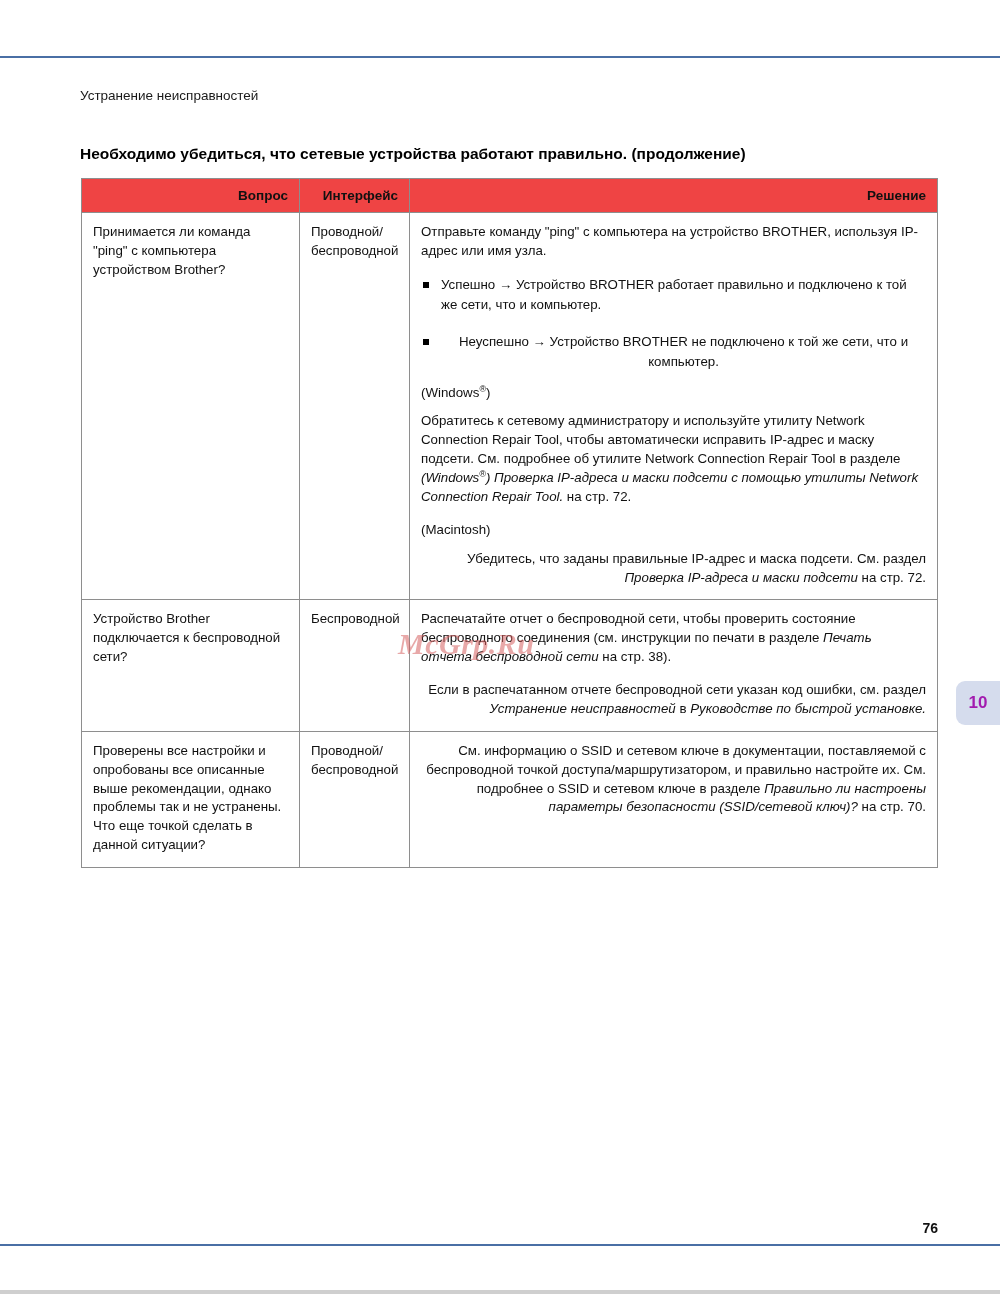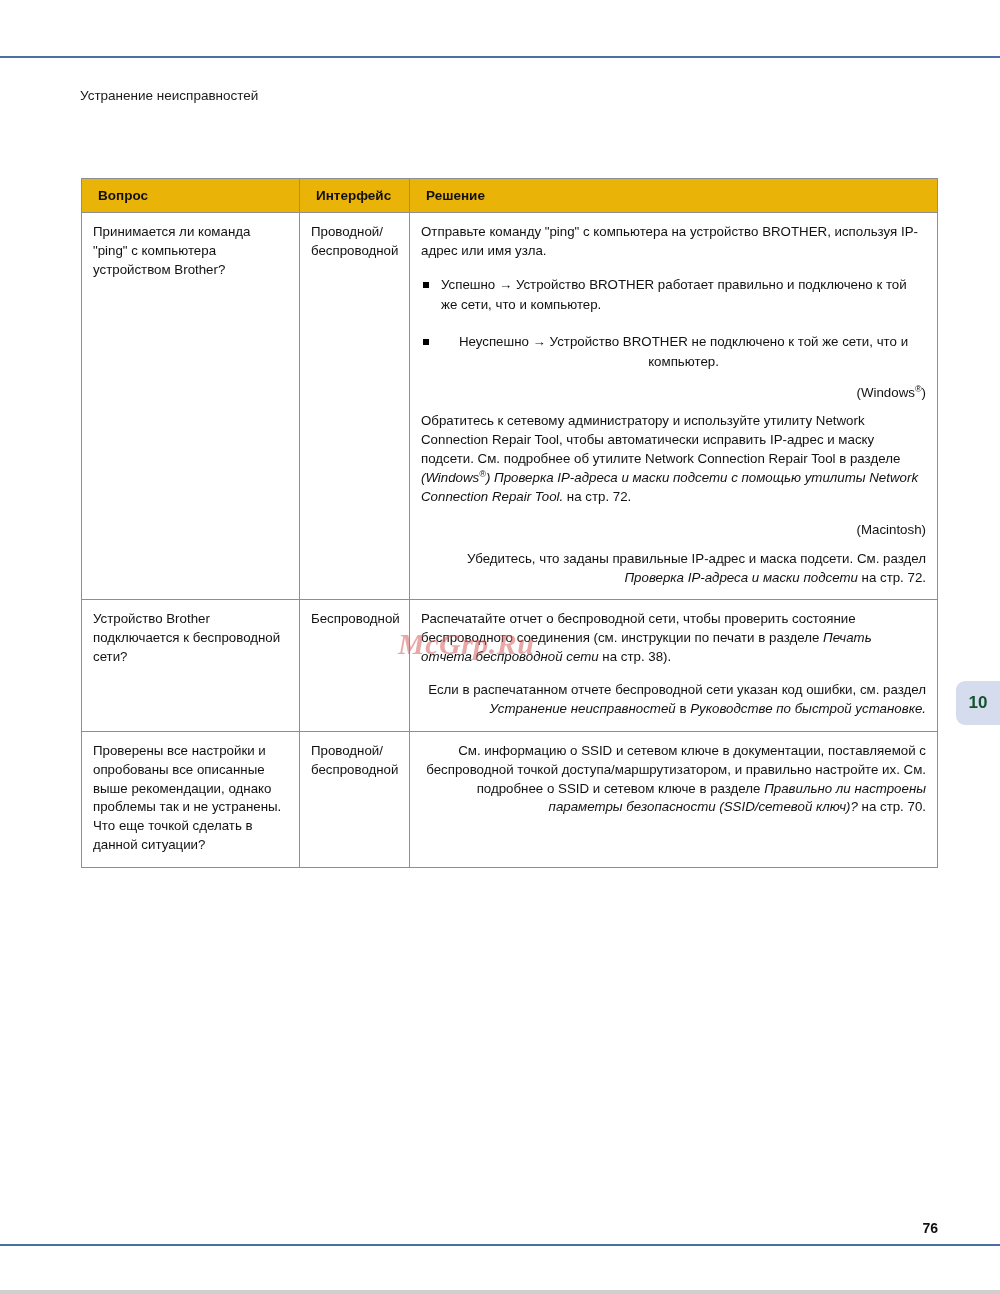--- a/index.html
+++ b/index.html
@@ -63,26 +63,26 @@
   }
   table.qa th, table.qa td {
     border: 1px solid #8e8e8e;
     vertical-align: top;
     padding: 10px 11px 12px 11px;
     font-size: 13.3px;
     line-height: 1.42;
     color: #111;
   }
   table.qa thead th {
-    background: #eab308;
+    background: #ef4444;
     font-weight: bold;
     font-size: 13.5px;
     padding-top: 7px;
     padding-bottom: 7px;
-    text-align: left;
+    text-align: right;
     padding-left: 16px;
   }
   col.c1 { width: 218px; }
   col.c2 { width: 110px; }
   col.c3 { width: 528px; }
   .iface {
     font-size: 12.4px;
     line-height: 1.32;
   }
   .q-text {
@@ -91,21 +91,20 @@
   }
   .sol p {
     margin: 0 0 14px 0;
   }
   .sol p:last-child {
     margin-bottom: 0;
     text-align: right;
   }
   .sol .tight {
     margin-bottom: 10px;
-    text-align: right;
   }
   ul.bullets {
     list-style: none;
     margin: 0 0 12px 0;
     padding: 0;
   }
   ul.bullets li {
     position: relative;
     padding-left: 20px;
     margin-bottom: 18px;
@@ -128,21 +127,21 @@
     line-height: 0;
   }
   .chapter-tab {
     position: absolute;
     right: 0;
     top: 681px;
     width: 44px;
     height: 44px;
     background: #d5dced;
     border-radius: 9px 0 0 9px;
-    color: #14532d;
+    color: #a21caf;
     font-size: 17px;
     font-weight: bold;
     display: flex;
     align-items: center;
     justify-content: center;
   }
   .page-number {
     position: absolute;
     right: 62px;
     bottom: 54px;
@@ -167,20 +166,21 @@
 </style>
 </head>
 <body>
 
 <div class="page">
 
   <div class="top-rule"></div>
 
   <div class="running-head">Устранение неисправностей</div>
 
+  <div class="section-title">Необходимо убедиться, что сетевые устройства работают правильно. (продолжение)</div>
 
   <table class="qa">
     <colgroup>
       <col class="c1">
         <col class="c2">
         <col class="c3">
     </colgroup>
     <thead>
       <tr>
         <th>Вопрос</th>

